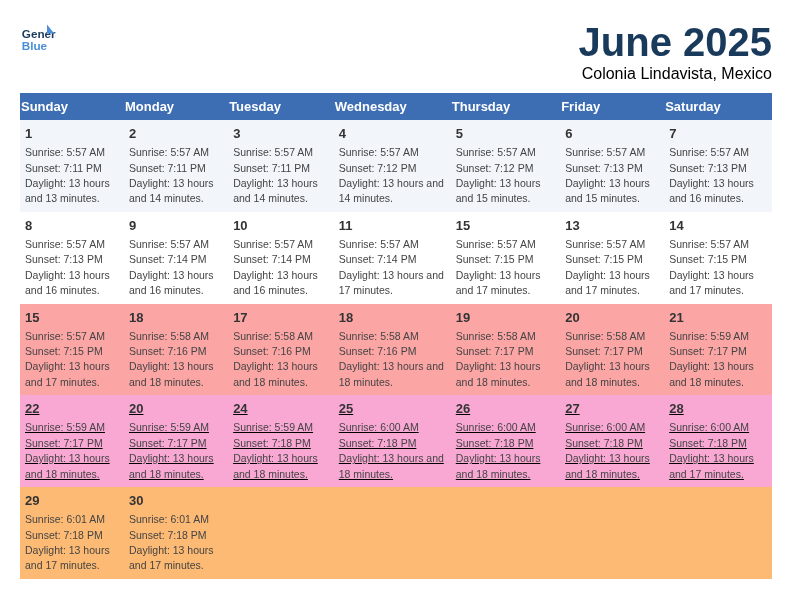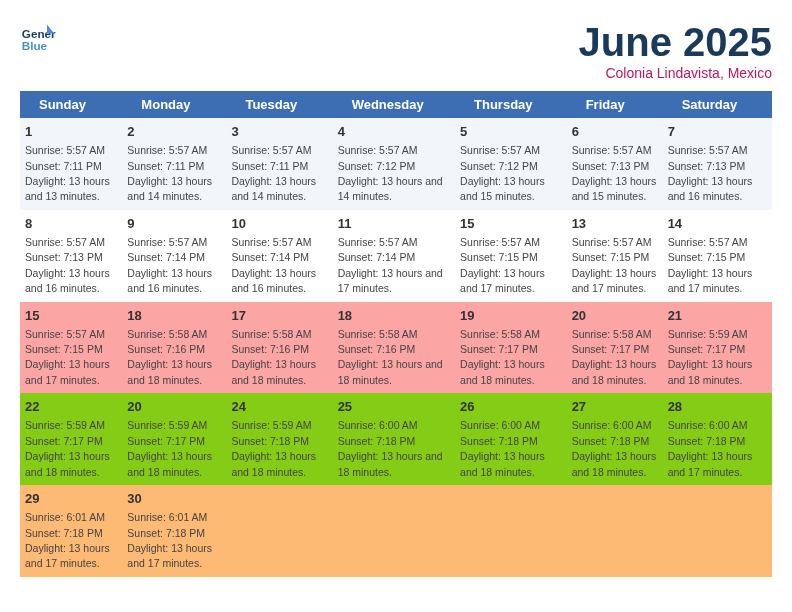--- a/index.html
+++ b/index.html
@@ -27,33 +27,33 @@
     }
     .title-block {
       text-align: right;
     }
     .title-block h1 {
       font-size: 40px;
       color: #1a3a5c;
       font-weight: bold;
     }
     .title-block h2 {
-      font-size: 14px;
-      color: #be185d;
+      font-size: 16px;
+      color: #000000;
       font-weight: normal;
     }
     table {
       width: 100%;
       border-collapse: collapse;
       font-size: 11px;
     }
     thead tr th {
       background-color: #3d6eb4;
       color: #fff;
-      padding: 6px 19px;
+      padding: 6px 1px;
       text-align: left;
       font-size: 13px;
       font-weight: bold;
     }
     tbody tr {
       vertical-align: top;
     }
     tbody tr:nth-child(odd) {
       background-color: #f2f5fa;
     }
@@ -232,21 +232,21 @@
         <span class="day-info">Sunset: 7:17 PM</span><br>
         <span class="day-info">Daylight: 13 hours and 18 minutes.</span>
       </td>
         <td>
         <span class="day-num">21</span>
         <span class="day-info">Sunrise: 5:59 AM</span><br>
         <span class="day-info">Sunset: 7:17 PM</span><br>
         <span class="day-info">Daylight: 13 hours and 18 minutes.</span>
       </td>
       </tr>
-      <tr style="background-color: #84cc16;">
+      <tr style="background-color: #f9a8d4; text-decoration: underline;">
         <td>
         <span class="day-num">22</span>
         <span class="day-info">Sunrise: 5:59 AM</span><br>
         <span class="day-info">Sunset: 7:17 PM</span><br>
         <span class="day-info">Daylight: 13 hours and 18 minutes.</span>
       </td>
         <td>
         <span class="day-num">20</span>
         <span class="day-info">Sunrise: 5:59 AM</span><br>
         <span class="day-info">Sunset: 7:17 PM</span><br>

